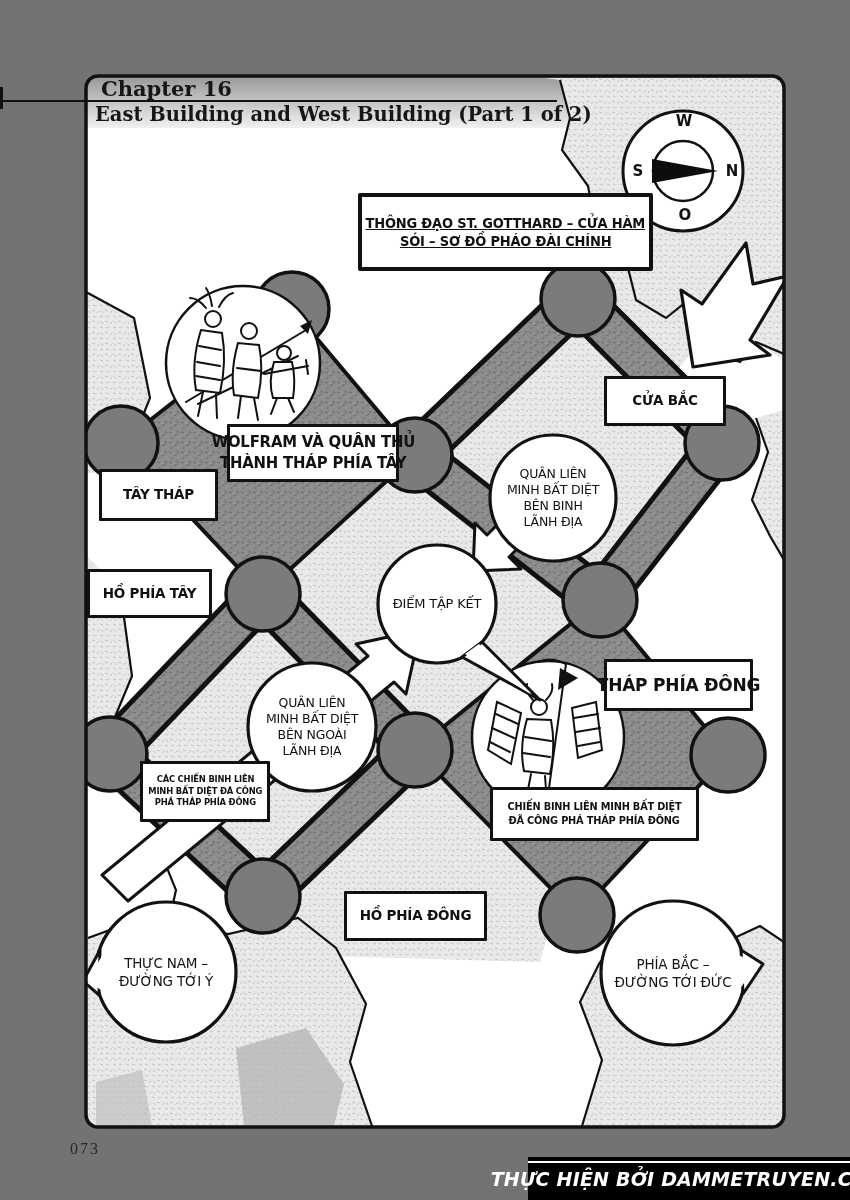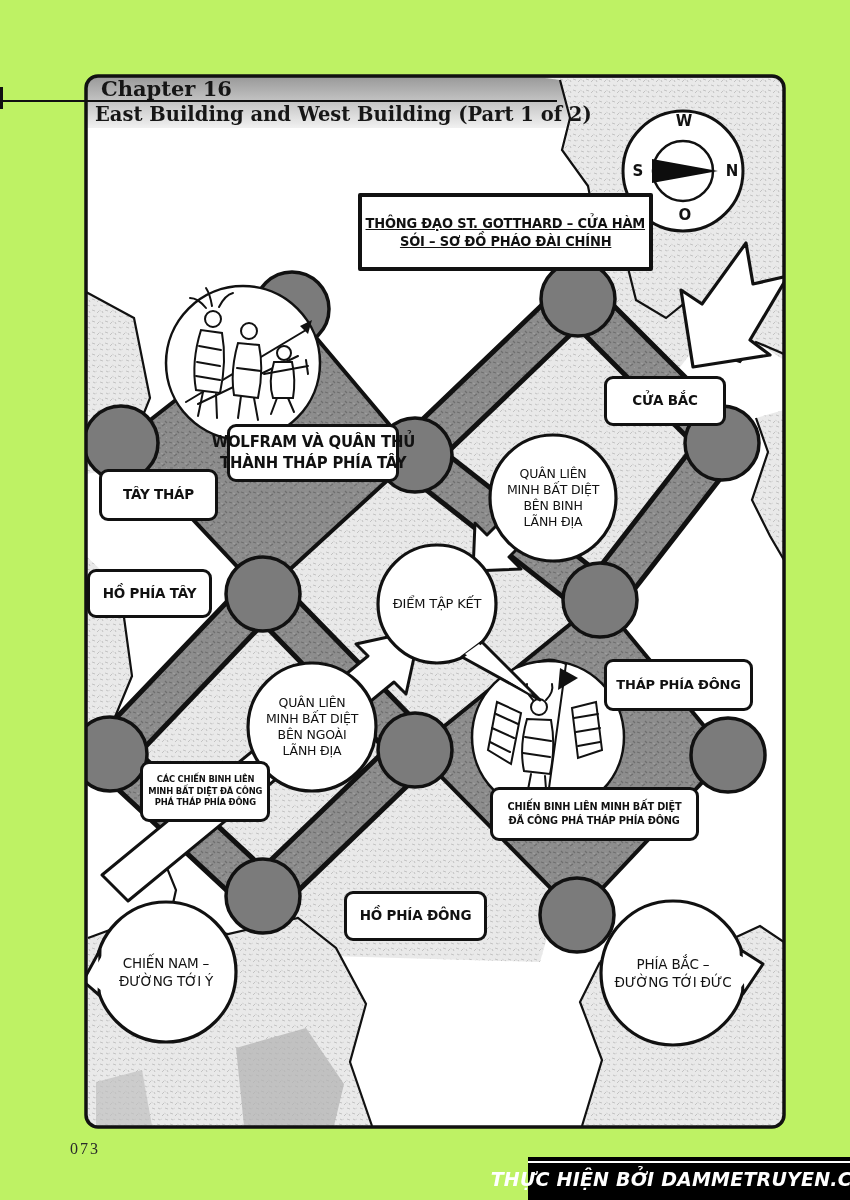--- a/index.html
+++ b/index.html
@@ -1,20 +1,20 @@
 <!DOCTYPE html>
 <html><head>
 <meta charset="utf-8">
 <style>
   html,body{margin:0;padding:0;background:#fff;}
-  #page{position:relative;width:850px;height:1200px;background:#bef264;overflow:hidden;
+  #page{position:relative;width:850px;height:1200px;background:#737373;overflow:hidden;
         font-family:"DejaVu Sans",sans-serif;}
   #art{position:absolute;left:0;top:0;z-index:1;}
   .ov{position:absolute;z-index:2;}
-  .lbl{background:#fff;border:3px solid #111;border-radius:9px;display:flex;flex-direction:column;
+  .lbl{background:#fff;border:3px solid #111;border-radius:1px;display:flex;flex-direction:column;
        align-items:center;justify-content:center;text-align:center;font-weight:700;color:#111;
        line-height:1.3;letter-spacing:-.2px;}
   .lbl.big{border-width:4px;border-radius:2px;text-decoration:underline;}
   .bub{display:flex;flex-direction:column;align-items:center;justify-content:center;text-align:center;
        font-weight:400;color:#111;line-height:1.3;letter-spacing:-.2px;background:transparent;}
   .nw{white-space:nowrap;}
   .cond{transform:scaleX(.93);transform-origin:center;}
   .chap{font-family:"DejaVu Serif",serif;font-weight:700;color:#161616;white-space:nowrap;}
   #credit{background:#000;color:#fff;display:flex;align-items:center;justify-content:center;
           font-style:italic;font-weight:700;letter-spacing:.2px;}
@@ -199,21 +199,21 @@
 <div class="ov lbl" style="left:227px;top:424px;width:166px;height:52px;font-size:16px;">
   <div class="nw cond">WOLFRAM VÀ QUÂN THỦ</div>
   <div class="nw cond">THÀNH THÁP PHÍA TÂY</div>
 </div>
 <div class="ov lbl" style="left:99px;top:469px;width:113px;height:46px;font-size:13.5px;">
   <div class="nw">TÂY THÁP</div>
 </div>
 <div class="ov lbl" style="left:87px;top:569px;width:119px;height:43px;font-size:13.5px;">
   <div class="nw">HỒ PHÍA TÂY</div>
 </div>
-<div class="ov lbl" style="left:604px;top:659px;width:143px;height:46px;font-size:13px;">
+<div class="ov lbl" style="left:604px;top:659px;width:143px;height:46px;font-size:17px;">
   <div class="nw">THÁP PHÍA ĐÔNG</div>
 </div>
 <div class="ov lbl" style="left:140px;top:761px;width:124px;height:55px;font-size:9px;">
   <div class="nw cond">CÁC CHIẾN BINH LIÊN</div>
   <div class="nw cond">MINH BẤT DIỆT ĐÃ CÔNG</div>
   <div class="nw cond">PHÁ THÁP PHÍA ĐÔNG</div>
 </div>
 <div class="ov lbl" style="left:490px;top:787px;width:203px;height:48px;font-size:10.5px;">
   <div class="nw cond">CHIẾN BINH LIÊN MINH BẤT DIỆT</div>
   <div class="nw cond">ĐÃ CÔNG PHÁ THÁP PHÍA ĐÔNG</div>
@@ -231,21 +231,21 @@
 <div class="ov bub" style="left:377px;top:590px;width:120px;height:28px;font-size:13px;">
   <div class="nw">ĐIỂM TẬP KẾT</div>
 </div>
 <div class="ov bub" style="left:252px;top:675px;width:120px;height:104px;font-size:12.5px;">
   <div class="nw">QUÂN LIÊN</div>
   <div class="nw">MINH BẤT DIỆT</div>
   <div class="nw">BÊN NGOÀI</div>
   <div class="nw">LÃNH ĐỊA</div>
 </div>
 <div class="ov bub" style="left:106px;top:945px;width:120px;height:55px;font-size:13.5px;">
-  <div class="nw">CHIẾN NAM –</div>
+  <div class="nw">THỰC NAM –</div>
   <div class="nw">ĐƯỜNG TỚI Ý</div>
 </div>
 <div class="ov bub" style="left:611px;top:946px;width:124px;height:55px;font-size:13.5px;">
   <div class="nw">PHÍA BẮC –</div>
   <div class="nw">ĐƯỜNG TỚI ĐỨC</div>
 </div>
 
 <div class="ov" id="pagenum" style="left:70px;top:1140px;font-size:16px;">073</div>
 <div class="ov" id="credit" style="left:528px;top:1157px;width:322px;height:43px;font-size:19px;">
   <div class="wline"></div>

